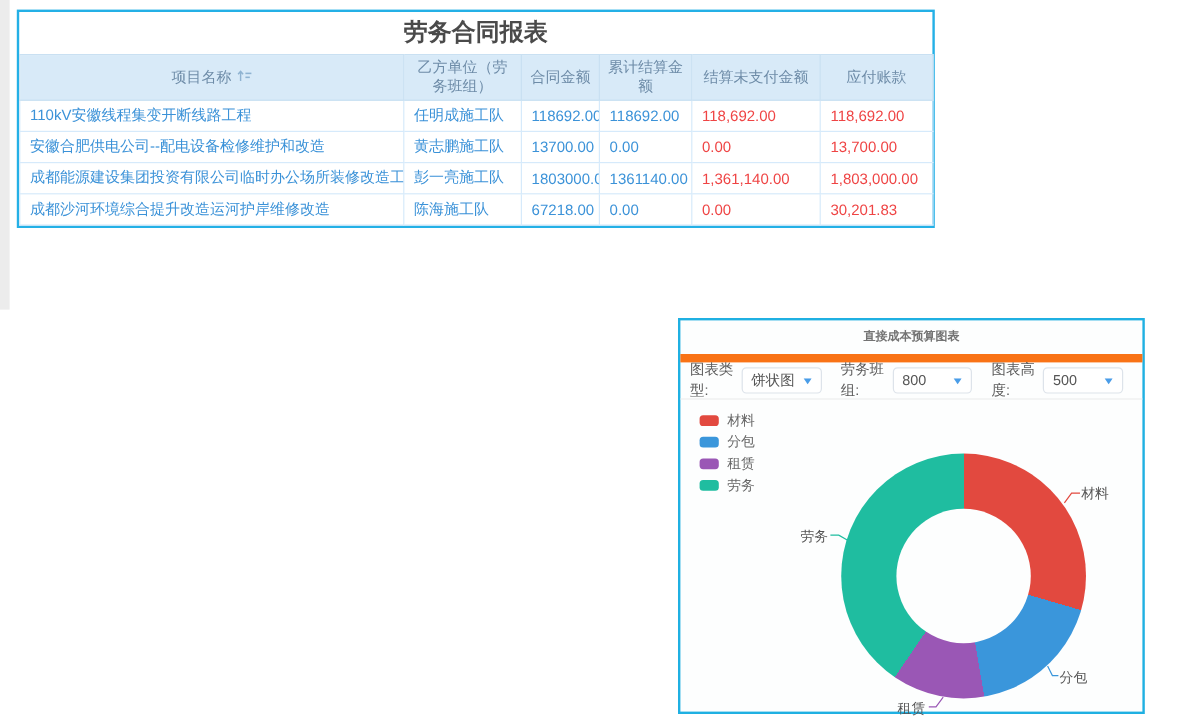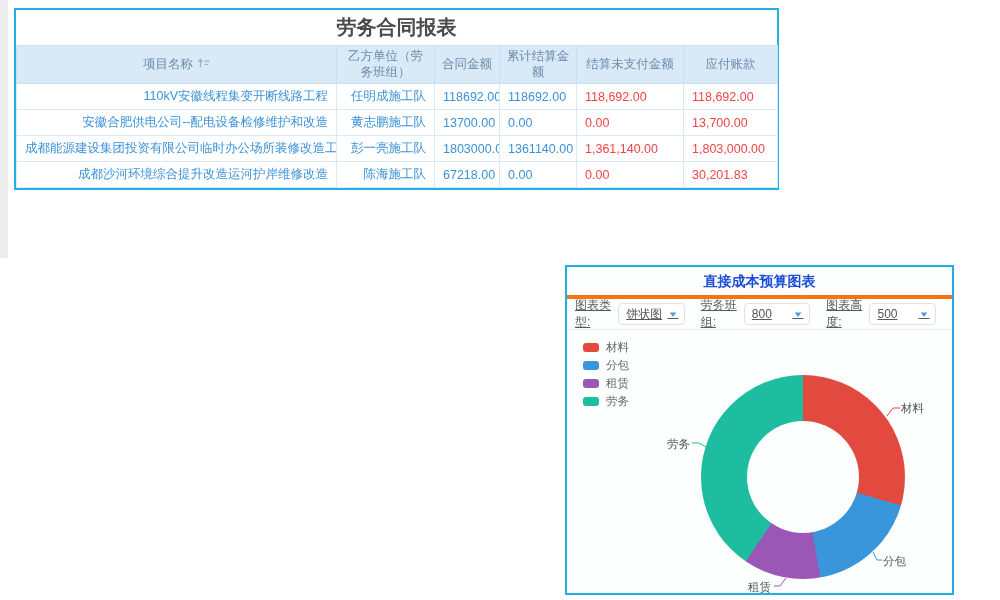--- a/index.html
+++ b/index.html
@@ -11,33 +11,33 @@
 
   
   .report-panel{position:absolute;left:14px;top:8px;width:765px;box-sizing:border-box;
     border:2px solid #24b0e6;background:#fff;}
   .report-title{height:35px;line-height:35px;text-align:center;font-size:20px;font-weight:bold;color:#4a4a4a;}
   table{width:100%;border-collapse:collapse;table-layout:fixed;}
   thead th{background:#d8eaf8;color:#6e8ca8;font-weight:normal;font-size:12.5px;
     border:1px solid #c9e0f2;padding:3px 5px;height:30px;text-align:center;vertical-align:middle;line-height:1.25;}
   tbody td{border:1px solid #d6eafb;font-size:12.5px;height:23px;padding:1px 8px;
     white-space:nowrap;overflow:hidden;vertical-align:middle;}
-  td.c-left{text-align:right;}
+  td.c-left{text-align:left;}
   td.num{text-align:left;}
   .c-blue{color:#3b92d8;}
   .c-dark{color:#ef4444;}
   .sort-icon{vertical-align:-1px;margin-left:4px;}
 
   
   .chart-panel{position:absolute;left:565px;top:265px;width:389px;height:330px;box-sizing:border-box;
     border:2px solid #1fb0e2;background:#fdfefe;}
-  .chart-title{height:28px;line-height:28px;text-align:center;font-size:14px;font-weight:bold;color:#1d4ed8;
-    border-bottom:4px solid #f97316;}
+  .chart-title{height:28px;line-height:28px;text-align:center;font-size:10px;font-weight:bold;color:#737373;
+    border-bottom:7px solid #f97316;}
   .chart-toolbar{height:30px;display:flex;align-items:center;padding-left:8px;
-    border-bottom:1px solid #ededed;font-size:12px;color:#5a5a5a;text-decoration:underline;}
+    border-bottom:1px solid #ededed;font-size:12px;color:#5a5a5a;}
   .ctl-label{margin-right:5px;}
   .ctl-select{width:68px;height:20px;border:1px solid #dde3ea;border-radius:4px;background:#fff;
     display:flex;align-items:center;justify-content:space-between;padding:0 7px;font-size:12px;color:#555;
     margin-right:16px;cursor:pointer;text-align:center;}
   .caret{color:#4a9de8;font-size:8px;transform:scaleX(1.4);}
 
   .chart-area{position:relative;height:268px;}
   .legend{position:absolute;left:16px;top:8px;}
   .legend-item{display:flex;align-items:center;height:18px;cursor:pointer;}
   .legend-swatch{width:16px;height:9px;border-radius:3px;margin-right:7px;}

